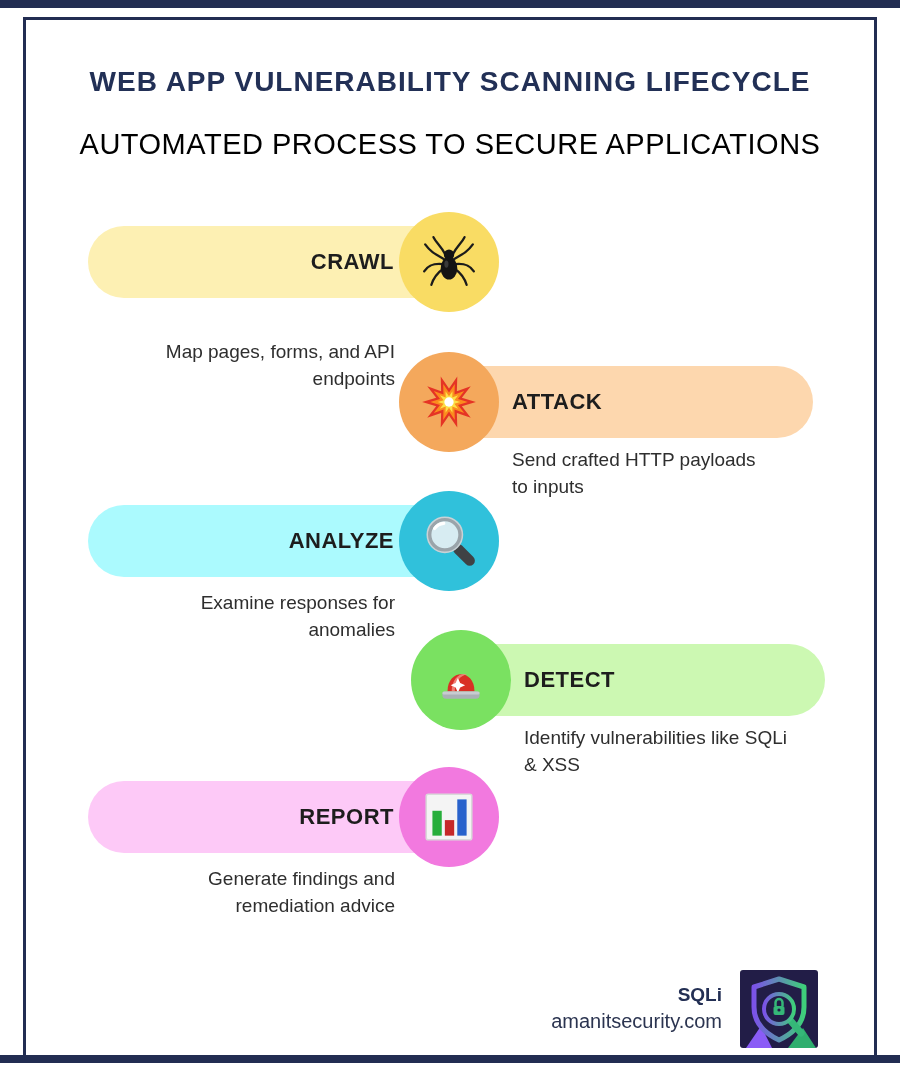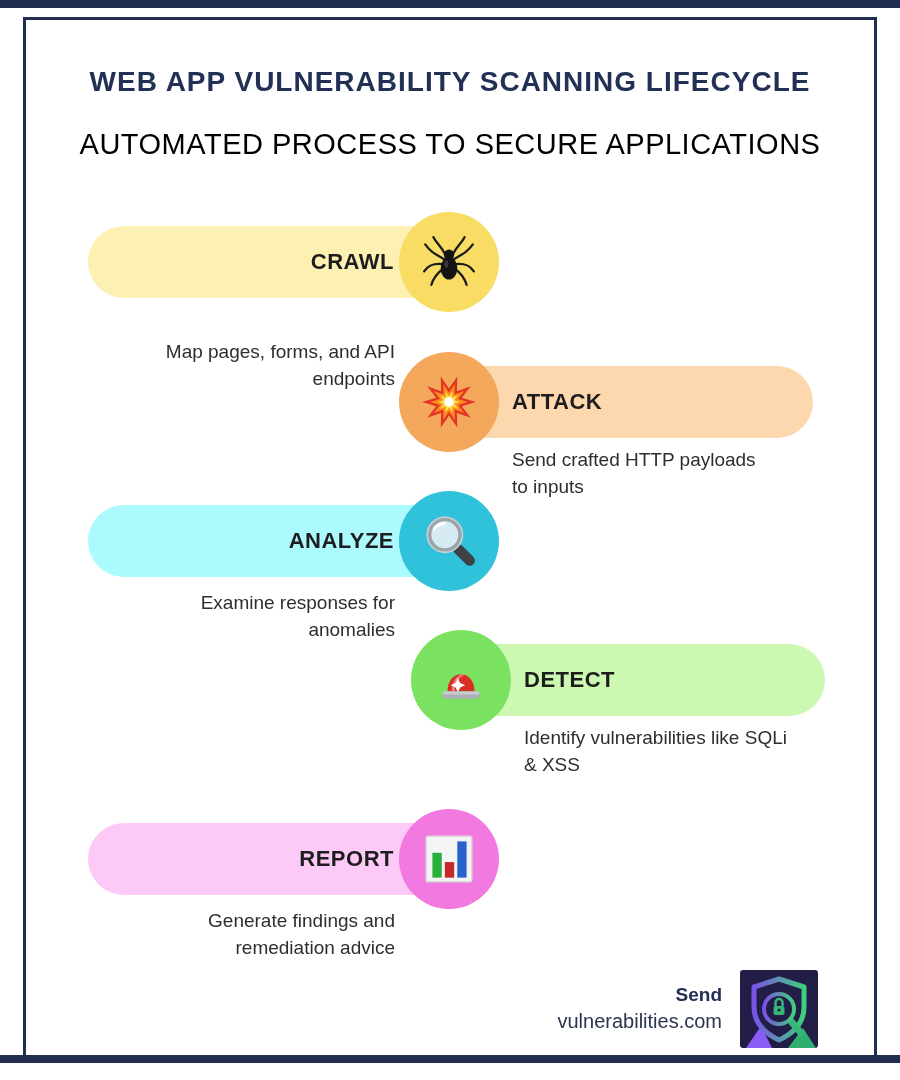--- a/index.html
+++ b/index.html
@@ -10,21 +10,21 @@
   .bar-bottom { position:absolute; top:1055px; left:0; width:900px; height:8px; }
   .frame { position:absolute; left:23px; top:17px; width:854px; height:1041px; border:3px solid #222d52; }
 
   .title { position:absolute; top:66px; left:0; width:100%; text-align:center;
            font-size:28px; font-weight:700; letter-spacing:1px; }
   .subtitle { position:absolute; top:128px; left:0; width:100%; text-align:center;
               font-size:29px; font-weight:400; letter-spacing:0.5px; }
 
   .stage { position:absolute; left:0; width:900px; height:190px; }
   .row-1 { top:212px; } .row-2 { top:352px; } .row-3 { top:491px; }
-  .row-4 { top:630px;margin-left:12px; } .row-5 { top:809px; }
+  .row-4 { top:630px;margin-left:12px; } .row-5 { top:767px; }
 
   .pill { position:absolute; top:14px; height:72px; border-radius:36px; }
   .stage-left  .pill { left:88px;  width:372px; }
   .stage-right .pill { left:440px; width:373px; }
 
   .icon-circle { position:absolute; top:0; left:399px; width:100px; height:100px;
                  border-radius:50%; display:flex; align-items:center; justify-content:center; }
 
   .stage-label { position:absolute; top:14px; height:72px; display:flex; align-items:center;
                  font-size:22px; font-weight:bold; color:#1d1d1d; letter-spacing:0.5px; }
@@ -136,22 +136,22 @@
         <rect x="6" y="6" width="44" height="44" rx="2" fill="#f4f4f4" stroke="#d9d9d9" stroke-width="1.5"></rect>
         <rect x="12" y="22" width="9" height="24" fill="#27ae3b"></rect>
         <rect x="24" y="31" width="9" height="15" fill="#c62828"></rect>
         <rect x="36" y="11" width="9" height="35" fill="#2962cc"></rect>
       </svg>
     </div>
     <div class="stage-desc">Generate findings and remediation advice</div>
   </div>
 
   <div class="footer-text">
-    <div class="footer-name">Send</div>
-    <div class="footer-site">vulnerabilities.com</div>
+    <div class="footer-name">SQLi</div>
+    <div class="footer-site">amanitsecurity.com</div>
   </div>
 
   <div class="logo">
     <svg viewBox="0 0 78 78" width="78" height="78" aria-hidden="true">
       <defs>
         <linearGradient id="lg" x1="0" y1="0" x2="1" y2="0">
           <stop offset="0" stop-color="#7b52e8"></stop>
           <stop offset="1" stop-color="#3ecf7a"></stop>
         </linearGradient>
       </defs>

